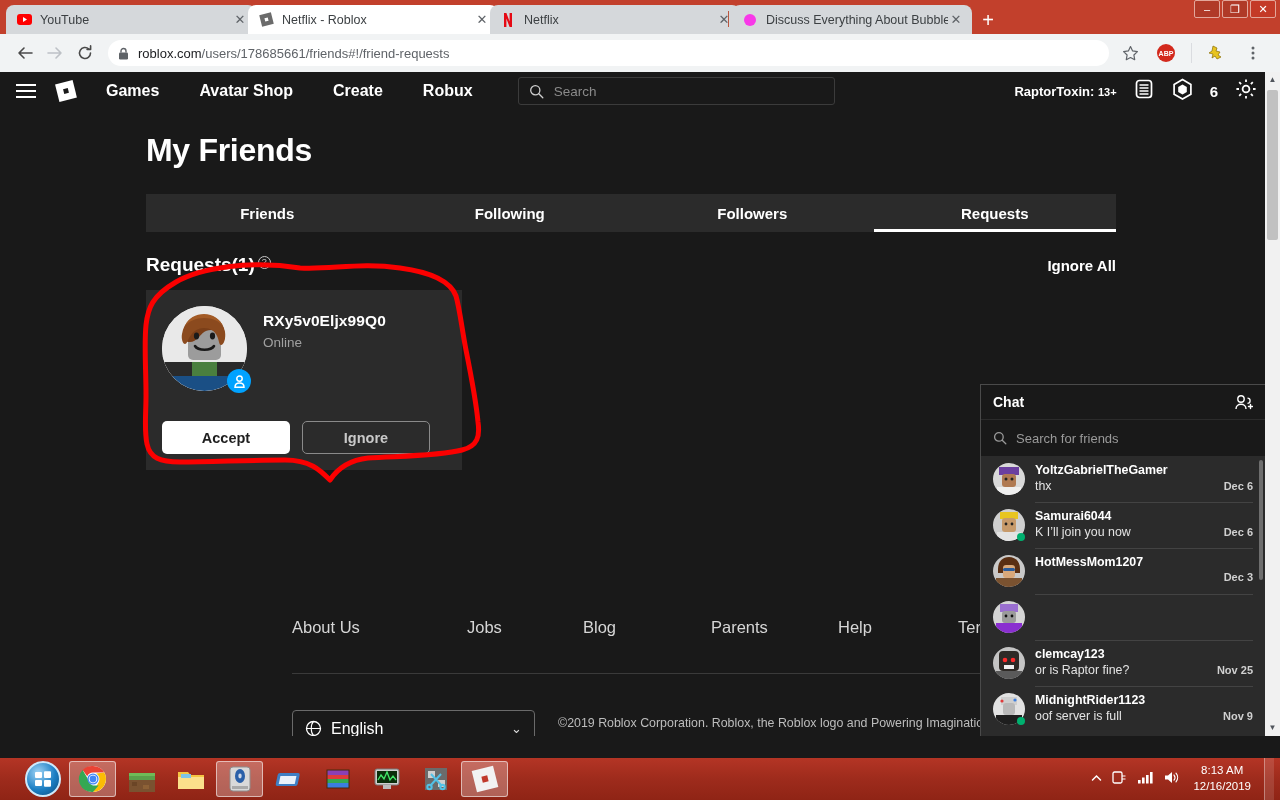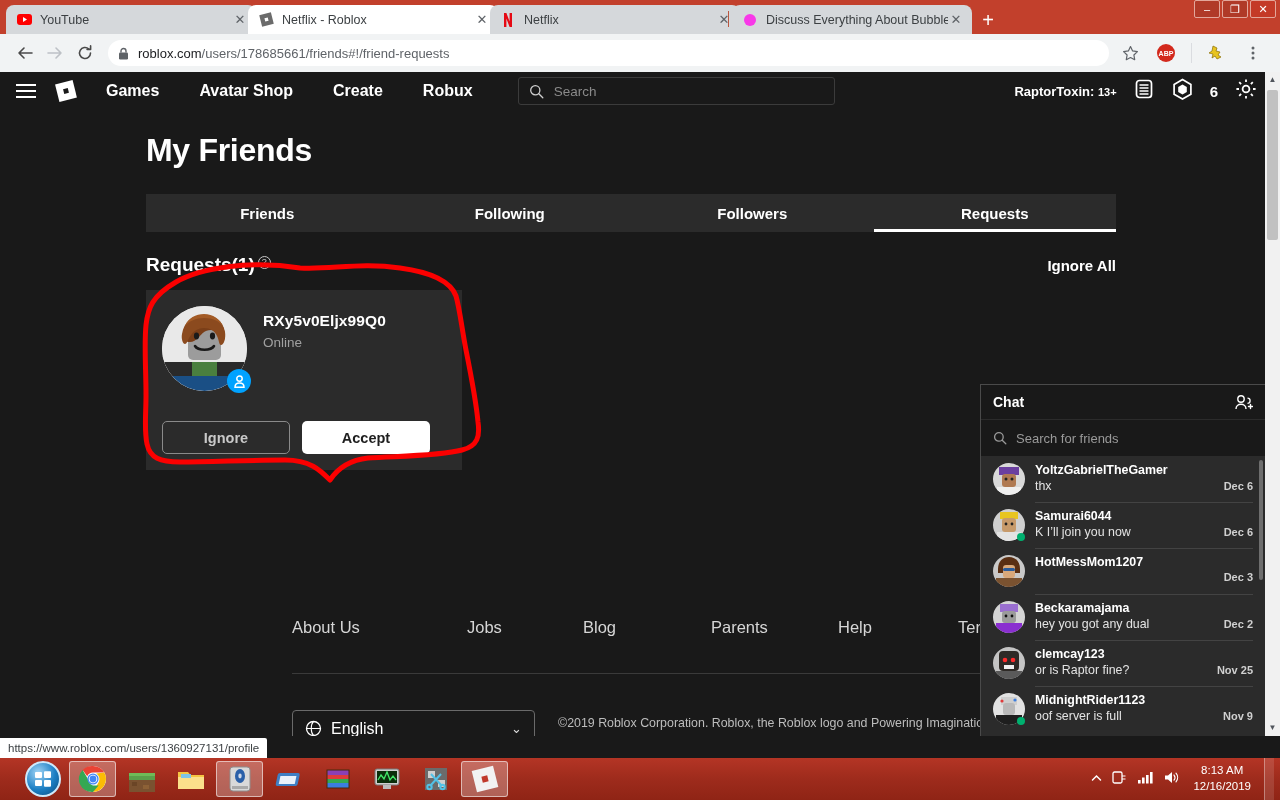--- a/index.html
+++ b/index.html
@@ -433,22 +433,22 @@
                   <path d="M3 13.2c0-2.6 2-4.2 4.5-4.2s4.5 1.6 4.5 4.2z" stroke="#fff" stroke-width="1.5" fill="none"></path>
                 </svg>
             </div>
           </div>
           <div class="req-info">
             <div class="req-name">RXy5v0Eljx99Q0</div>
             <div class="req-status">Online</div>
           </div>
         </div>
         <div class="req-btns">
+          <div class="btn solid">Accept</div>
           <div class="btn ghost">Ignore</div>
-          <div class="btn solid">Accept</div>
         </div>
       </div>
 
       <div class="footer-links">
         <a style="width:175px;">About Us</a>
         <a style="width:116px;">Jobs</a>
         <a style="width:128px;">Blog</a>
         <a style="width:127px;">Parents</a>
         <a style="width:120px;">Help</a>
         <a>Terms</a>
@@ -572,27 +572,20 @@
               <svg width="32" height="32" viewBox="0 0 32 32">
                   <rect width="32" height="32" fill="#d5d5d5"></rect>
                   <rect x="7" y="3" width="18" height="8" fill="#9a6fd0"></rect>
                   <rect x="9" y="10" width="14" height="12" rx="3" fill="#9b9b9b"></rect>
                   <rect x="3" y="22" width="26" height="10" fill="#8a2fd0"></rect>
                   <circle cx="13" cy="15" r="1.4" fill="#111"></circle>
                   <circle cx="19" cy="15" r="1.4" fill="#111"></circle>
                 </svg>
             </div>
           </div>
-          <div class="ctext">
-            <div class="cname">Beckaramajama</div>
-            <div class="cmsgrow">
-              <span class="cmsg">hey you got any dual</span>
-              <span class="cdate">Dec 2</span>
-            </div>
-          </div>
         </div>
 
         <div class="conv">
           <div class="cav">
             <div class="pic">
               <svg width="32" height="32" viewBox="0 0 32 32">
                   <rect width="32" height="32" fill="#c4c4c4"></rect>
                   <rect x="6" y="4" width="20" height="20" rx="4" fill="#2e2a26"></rect>
                   <circle cx="12" cy="13" r="2.3" fill="#ff2b2b"></circle>
                   <circle cx="20" cy="13" r="2.3" fill="#ff2b2b"></circle>
@@ -637,21 +630,20 @@
       </div>
     </div>
   </div>
 
   <div class="pagescroll">
     <div class="arrow" style="top:0;">▲</div>
     <div class="thumb"></div>
     <div class="arrow" style="bottom:0;">▼</div>
   </div>
 
-  <div class="statusbubble">https://www.roblox.com/users/1360927131/profile</div>
 
   <div class="taskbar">
     <div class="startorb">
       <svg width="20" height="20" viewBox="0 0 20 20">
           <g fill="#ffffff">
             <rect x="2" y="3" width="7" height="6" rx="1"></rect>
             <rect x="11" y="2.3" width="7" height="6.7" rx="1"></rect>
             <rect x="2" y="11" width="7" height="6" rx="1"></rect>
             <rect x="11" y="11" width="7" height="6.7" rx="1"></rect>
           </g>

